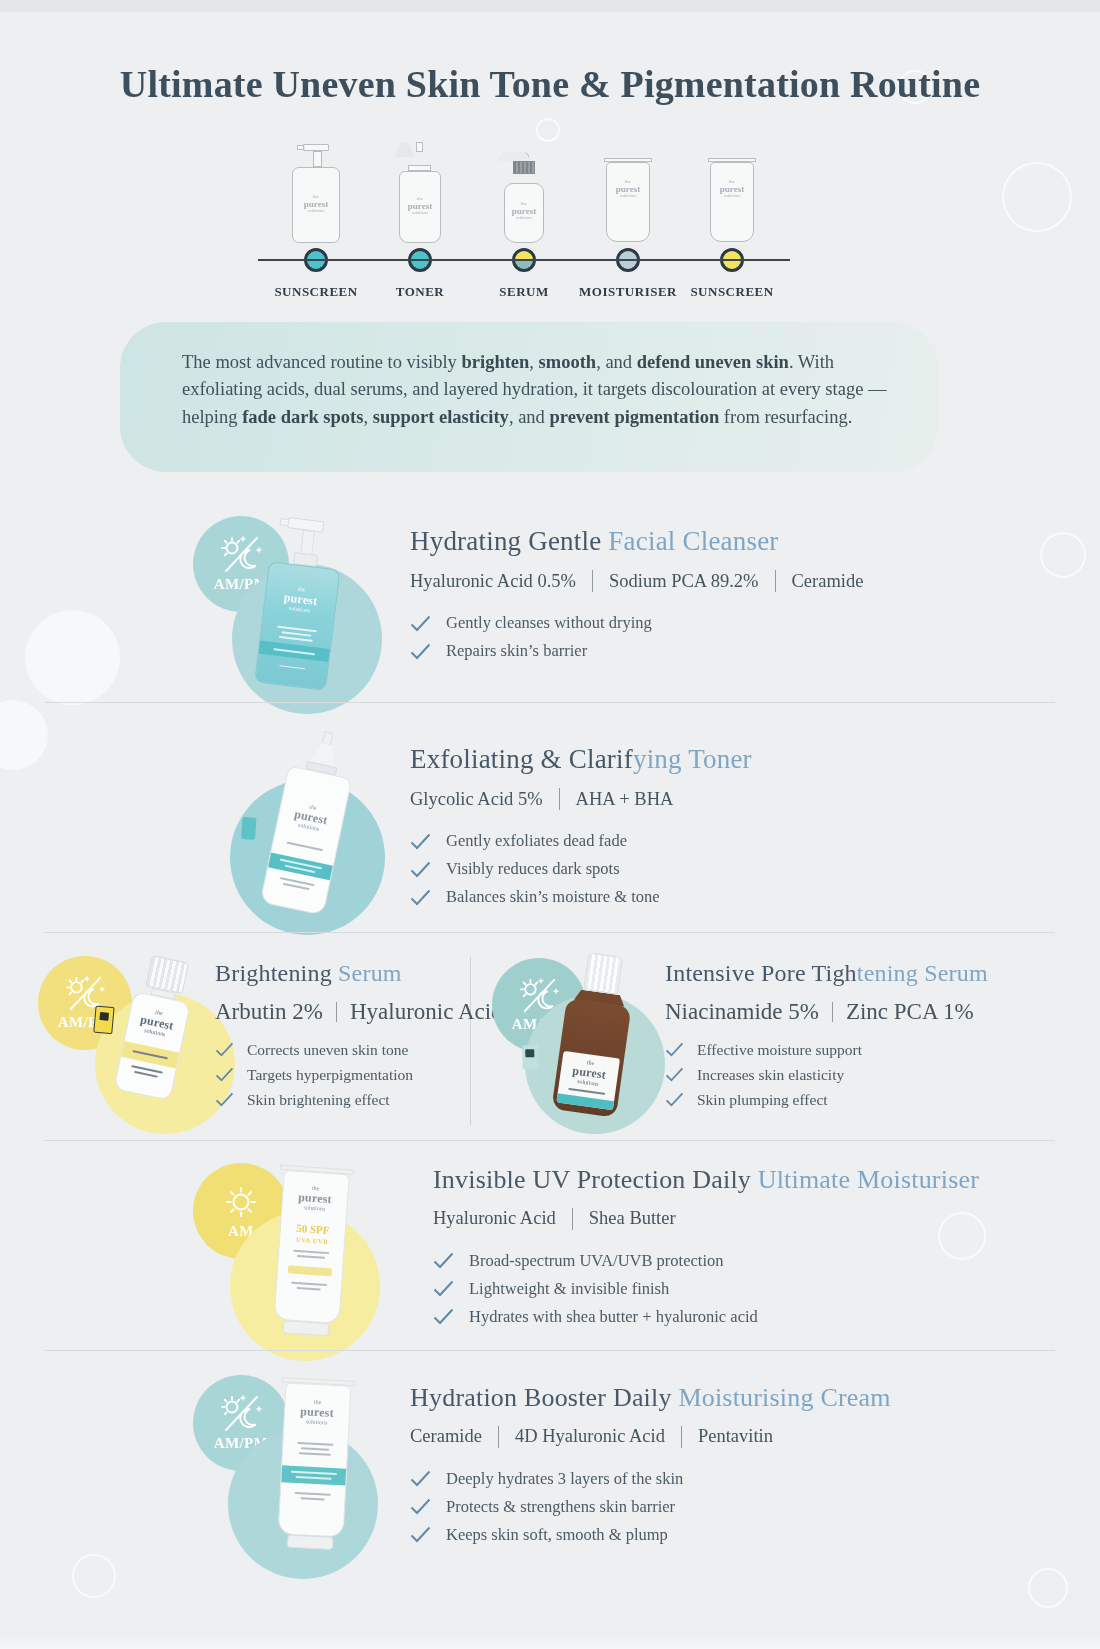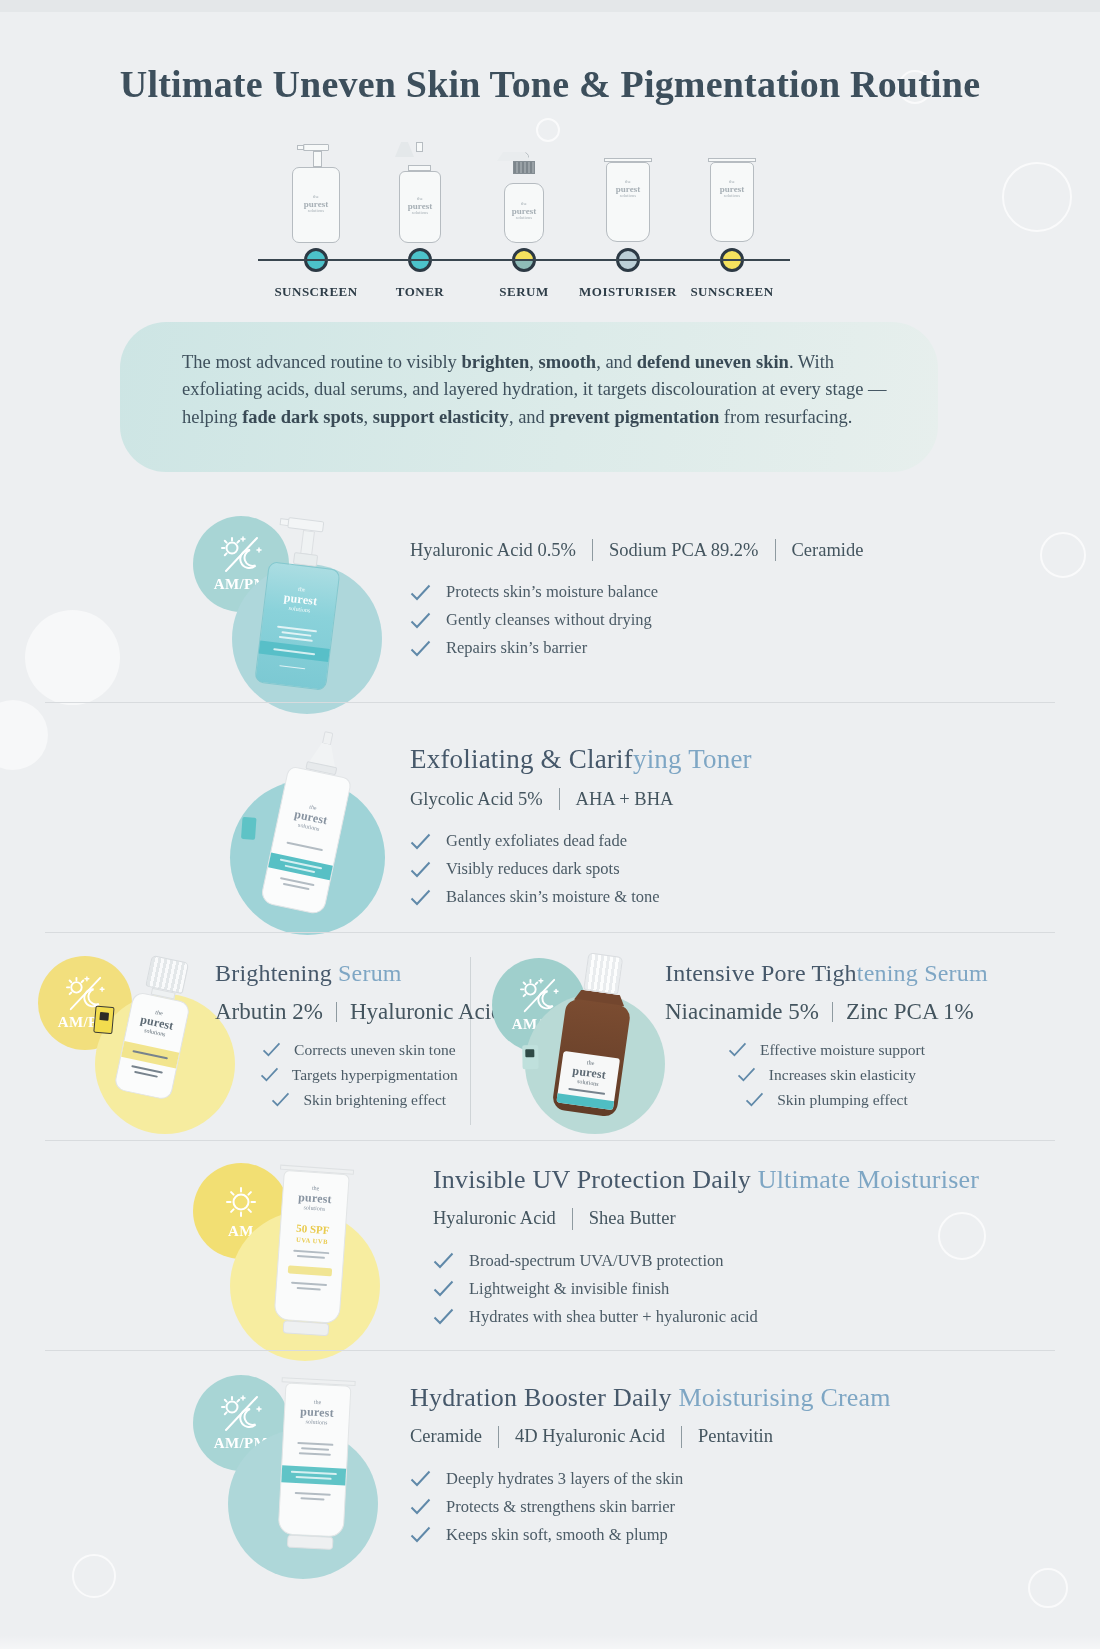--- a/index.html
+++ b/index.html
@@ -92,21 +92,21 @@
   .ing { display:flex; align-items:center; margin-top:13px; font-size:18.5px; color:#44555f; }
   .ing .sep { width:1px; height:22px; background:#5a6b75; opacity:.65; margin:0 16px; }
   .bullets { list-style:none; margin-top:21px; }
   .bullet { display:flex; align-items:center; gap:15px; margin-bottom:8px; font-size:16.5px; color:#4b5b66; }
   .check { flex:0 0 auto; }
 
   .col-text .ptitle { font-size:24px; }
   .col-text .ing { font-size:23px; margin-top:11px; }
   .col-text .ing .sep { height:20px; margin:0 13px; }
   .col-text .bullets { margin-top:16px; }
-  .col-text .bullet { font-size:15.5px; margin-bottom:7px; gap:13px;justify-content:center; }
+  .col-text .bullet { font-size:15.5px; margin-bottom:7px; gap:13px; }
 
   
   .art { position:absolute; }
   .art div { position:absolute; }
   .brand { left:0; right:0; text-align:center; line-height:1.12; }
   .brand .b1 { display:block; font-size:6px; }
   .brand .b2 { display:block; font-size:12px; font-weight:700; letter-spacing:.2px; }
   .brand .b3 { display:block; font-size:6px; }
   .brand-w { color:rgba(255,255,255,.95); }
   .brand-g { color:#8793a0; }
@@ -350,34 +350,29 @@
         <div class="wl acl-l1"></div>
           <div class="wl acl-l2"></div>
           <div class="wl acl-l3"></div>
         <div class="acl-band">
             <div class="wl"></div>
           </div>
         <div class="wl acl-l4"></div>
       </div>
     </div>
     <div class="ptext" style="left:410px;top:24px;">
+      <h2 class="ptitle"><span>Hydrating Gentle </span><span class="lt">Facial Cleanser</span></h2>
       <div class="ing">
         <span>Hyaluronic Acid 0.5%</span>
           <span class="sep"></span>
         <span>Sodium PCA 89.2%</span>
           <span class="sep"></span>
         <span>Ceramide</span>
       </div>
       <ul class="bullets">
-        <li class="bullet">
-            <svg class="check" width="21" height="17" viewBox="0 0 21 17">
-              <polyline points="1.5,9.5 7,15 19.5,1.5" fill="none" stroke="#6089a9" stroke-width="2"></polyline>
-            </svg>
-            <span>Protects skin’s moisture balance</span>
-          </li>
         <li class="bullet">
             <svg class="check" width="21" height="17" viewBox="0 0 21 17">
               <polyline points="1.5,9.5 7,15 19.5,1.5" fill="none" stroke="#6089a9" stroke-width="2"></polyline>
             </svg>
             <span>Gently cleanses without drying</span>
           </li>
         <li class="bullet">
             <svg class="check" width="21" height="17" viewBox="0 0 21 17">
               <polyline points="1.5,9.5 7,15 19.5,1.5" fill="none" stroke="#6089a9" stroke-width="2"></polyline>
             </svg>

